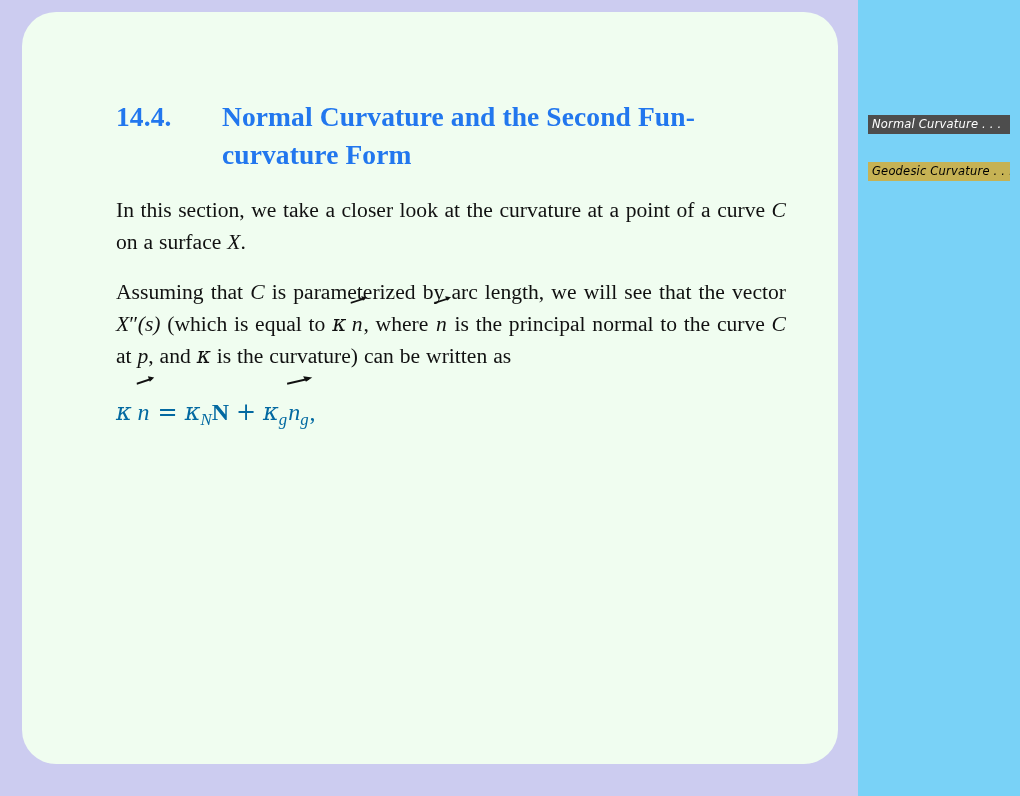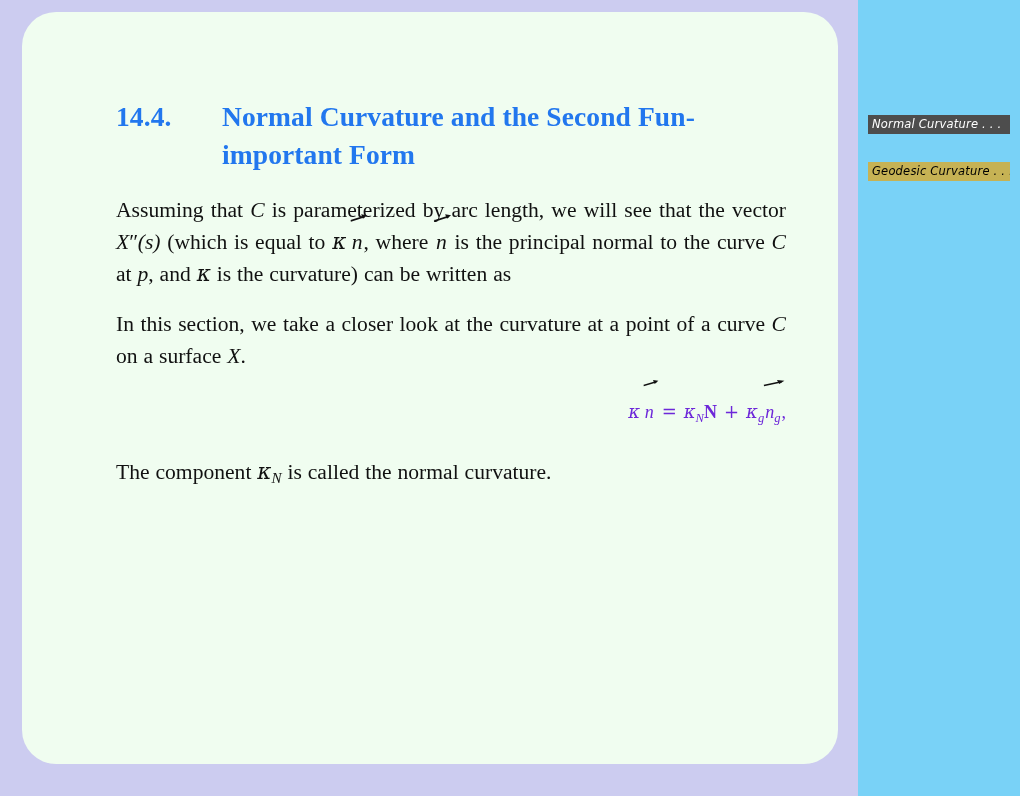--- a/index.html
+++ b/index.html
@@ -100,24 +100,24 @@
     left: -1px;
     right: -4px;
     top: -0.62em;
     height: 0.52em;
     pointer-events: none;
   }
   .vec > .vec-arrow svg { display: block; width: 100%; height: 100%; }
 
   
   .display-eq {
-    text-align: right;
-    font-size: 18px;
+    text-align: left;
+    font-size: 24px;
     line-height: 44px;
-    color: #6d28d9;
+    color: #0369a1;
     margin: 10px 0 16px 0;
     white-space: nowrap;
   }
   .display-eq .op { padding: 0 7px; font-family: "DejaVu Serif", serif; }
 
   
   #sidebar {
     position: absolute;
     left: 858px;
     top: 0;
@@ -154,53 +154,52 @@
 <body>
 
 <div id="root">
 
   <div id="slide-backdrop">
     <div id="page-sheet">
       <div id="page-content">
 
         <div class="sec-title">
           <span class="sec-title-row"><span class="sec-num">14.4.</span><span>Normal Curvature and the Second Fun-</span></span>
-          <span class="sec-title-row"><span class="sec-num"></span><span>important Form</span></span>
+          <span class="sec-title-row"><span class="sec-num"></span><span>curvature Form</span></span>
         </div>
+
+        <p class="body-par">In this section, we take a closer look at the curvature at a point of a curve <span class="mi">C</span> on a surface <span class="mi">X</span>.</p>
 
         <p class="body-par">Assuming that <span class="mi">C</span> is parameterized by arc length, we will see that the vector <span class="mi">X<span class="mprime">″</span>(<span class="mi">s</span>)</span> (which is equal to <span class="mgreek">κ</span> <span class="vec">n<span class="vec-arrow">
                 <svg viewBox="0 0 24 10" preserveAspectRatio="none">
                   <path d="M1 7 L20 3" stroke="#111" stroke-width="1.6" fill="none"></path>
                   <path d="M23 2 L15 1.2 L17.5 5.2 Z" fill="#111"></path>
                 </svg>
               </span></span>, where <span class="vec">n<span class="vec-arrow">
                 <svg viewBox="0 0 24 10" preserveAspectRatio="none">
                   <path d="M1 7 L20 3" stroke="#111" stroke-width="1.6" fill="none"></path>
                   <path d="M23 2 L15 1.2 L17.5 5.2 Z" fill="#111"></path>
                 </svg>
               </span></span> is the principal normal to the curve <span class="mi">C</span> at <span class="mi">p</span>, and <span class="mgreek">κ</span> is the curvature) can be written as</p>
 
-        <p class="body-par">In this section, we take a closer look at the curvature at a point of a curve <span class="mi">C</span> on a surface <span class="mi">X</span>.</p>
-
         <div class="display-eq">
           <span class="mgreek">κ</span> <span class="vec">n<span class="vec-arrow">
                 <svg viewBox="0 0 24 10" preserveAspectRatio="none">
                   <path d="M1 7 L20 3" stroke="#111" stroke-width="1.7" fill="none"></path>
                   <path d="M23 2 L15 1 L17.5 5.4 Z" fill="#111"></path>
                 </svg>
               </span></span><span class="op">=</span><span class="mgreek">κ</span><span class="msub">N</span><span class="mbf">N</span><span class="op">+</span><span class="mgreek">κ</span><span class="msub">g</span><span class="vec">n<span class="msub">g</span><span class="vec-arrow">
                 <svg viewBox="0 0 24 10" preserveAspectRatio="none">
                   <path d="M1 7 L20 3" stroke="#111" stroke-width="1.7" fill="none"></path>
                   <path d="M23 2 L15 1 L17.5 5.4 Z" fill="#111"></path>
                 </svg>
               </span></span><span>,</span>
         </div>
 
 
-        <p class="body-par">The component <span class="mgreek">κ</span><span class="msub">N</span> is called the normal curvature.</p>
 
 
       </div>
     </div>
   </div>
 
   <div id="sidebar">
 
     <div class="crumb crumb-current" style="top:115px;font-style:italic;">Normal Curvature . . .</div>
     <div class="crumb crumb-other" style="top:162px;">Geodesic Curvature . . .</div>

